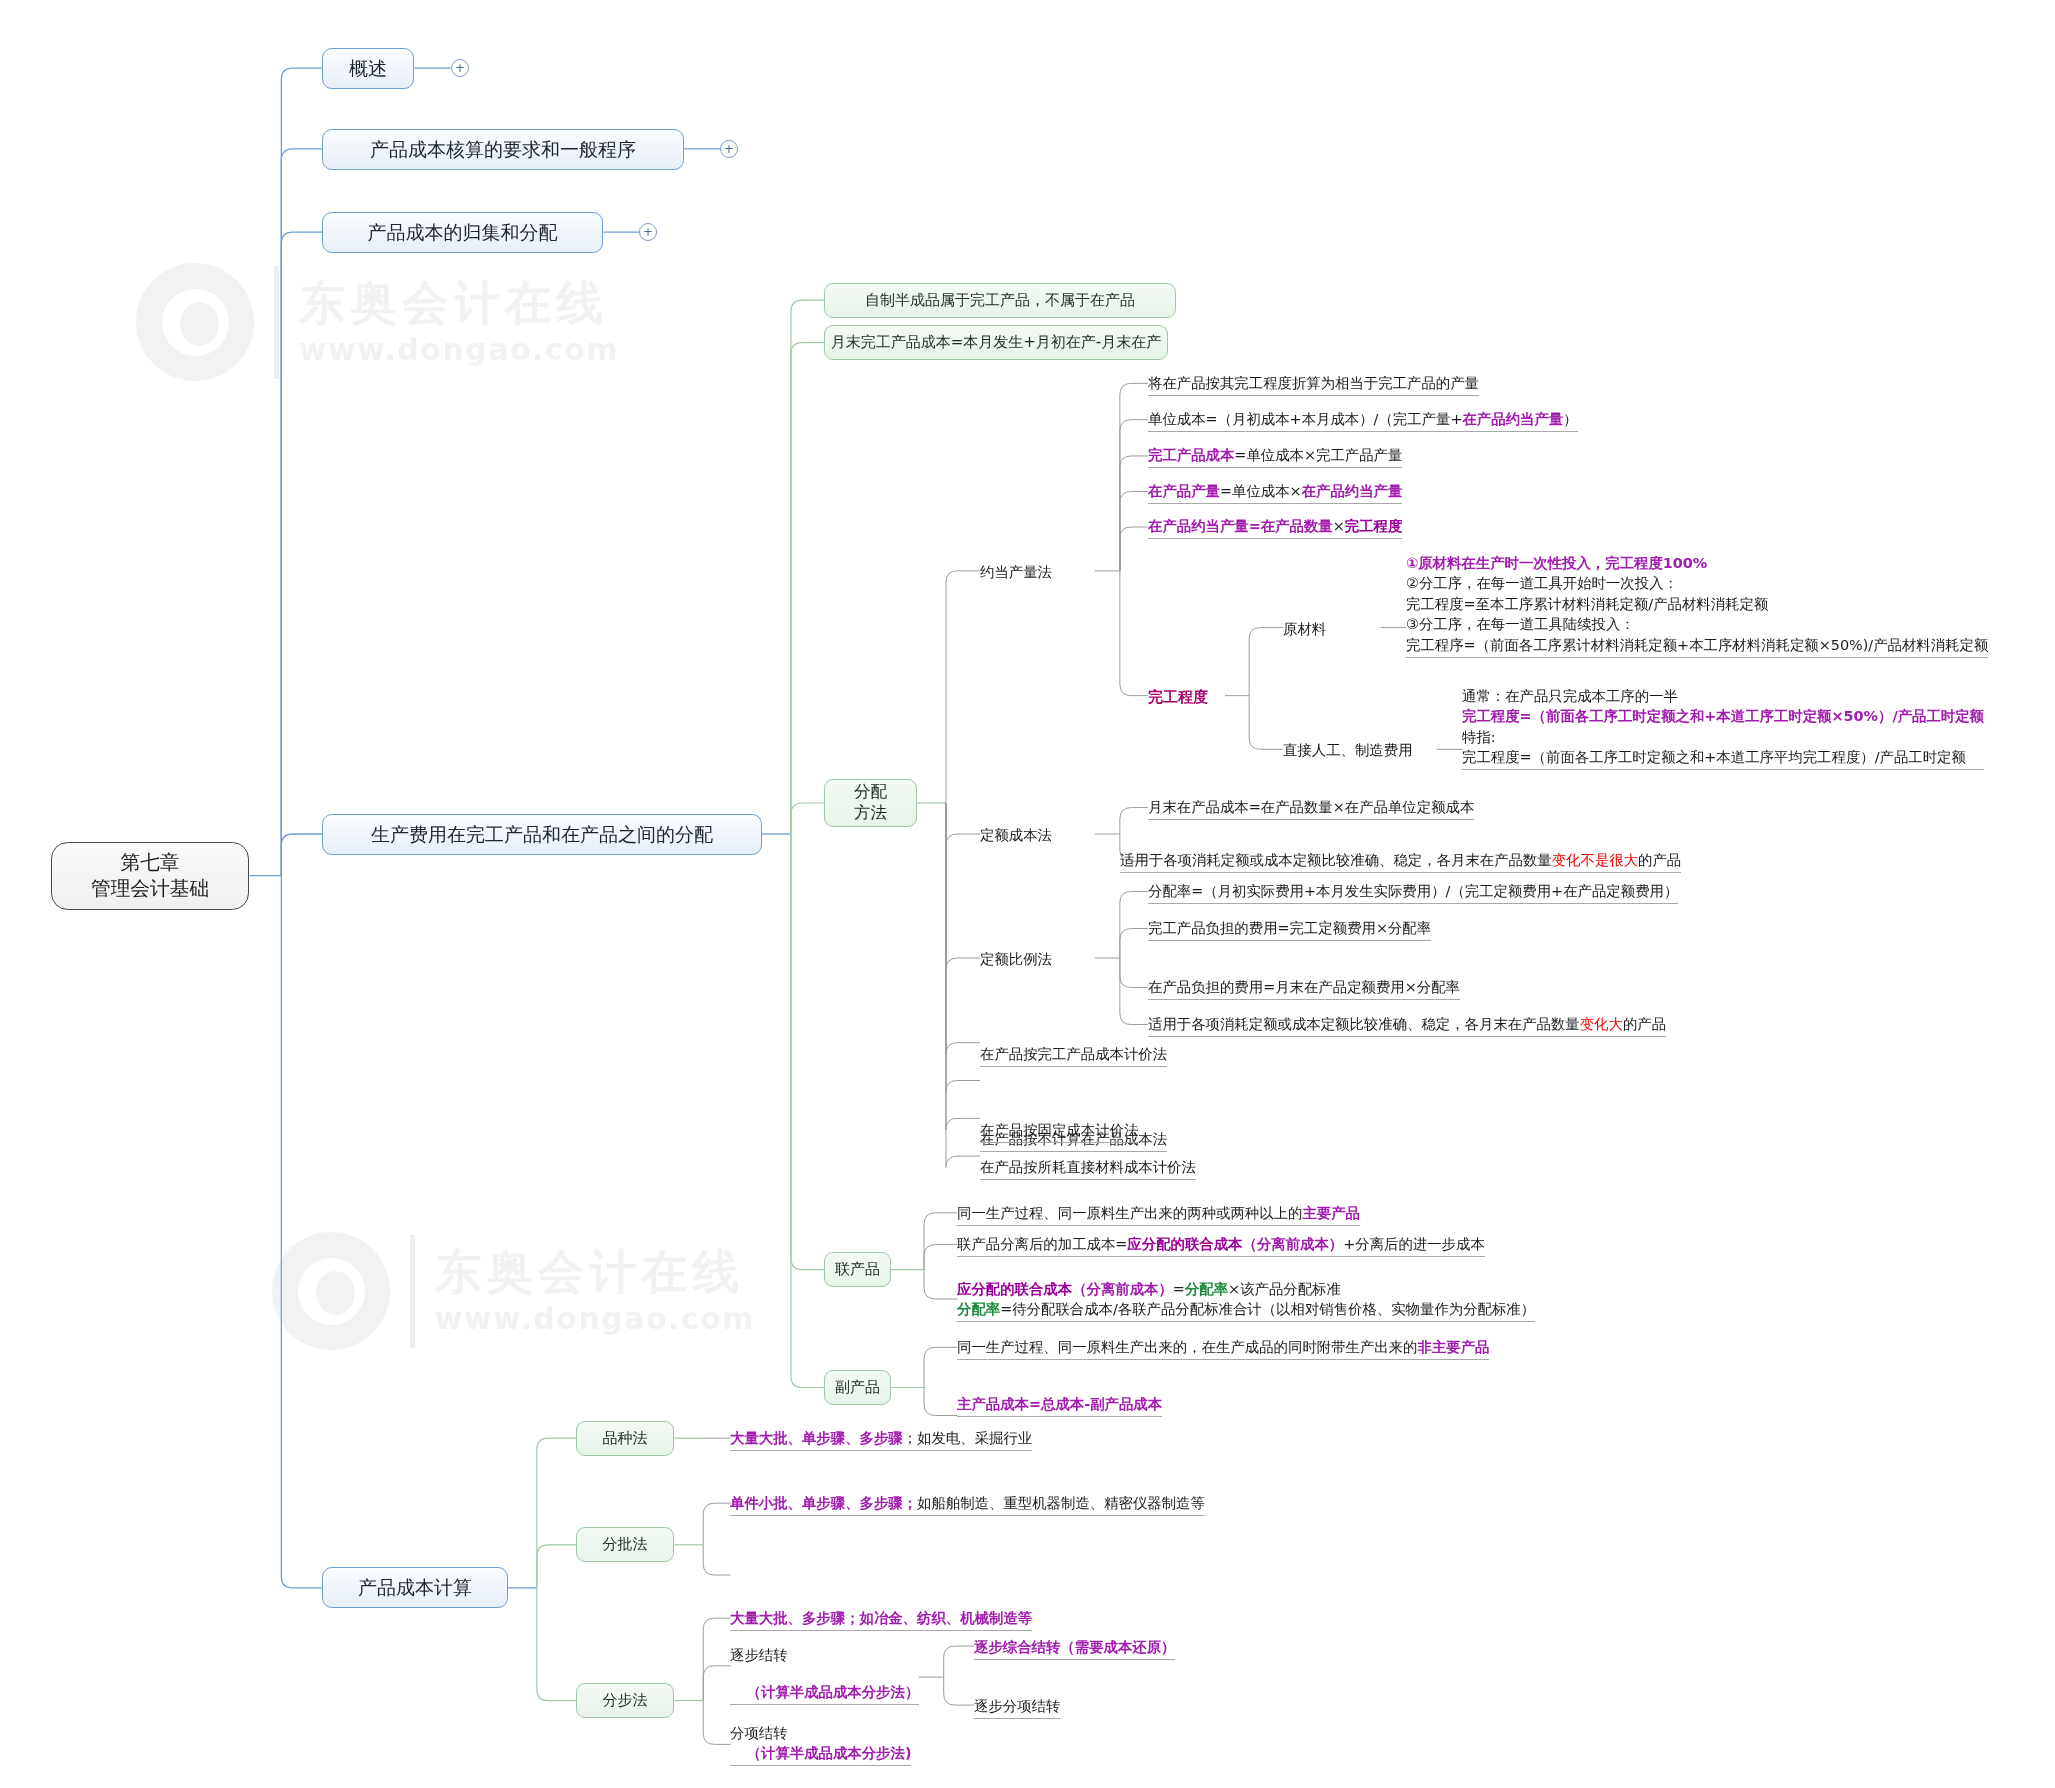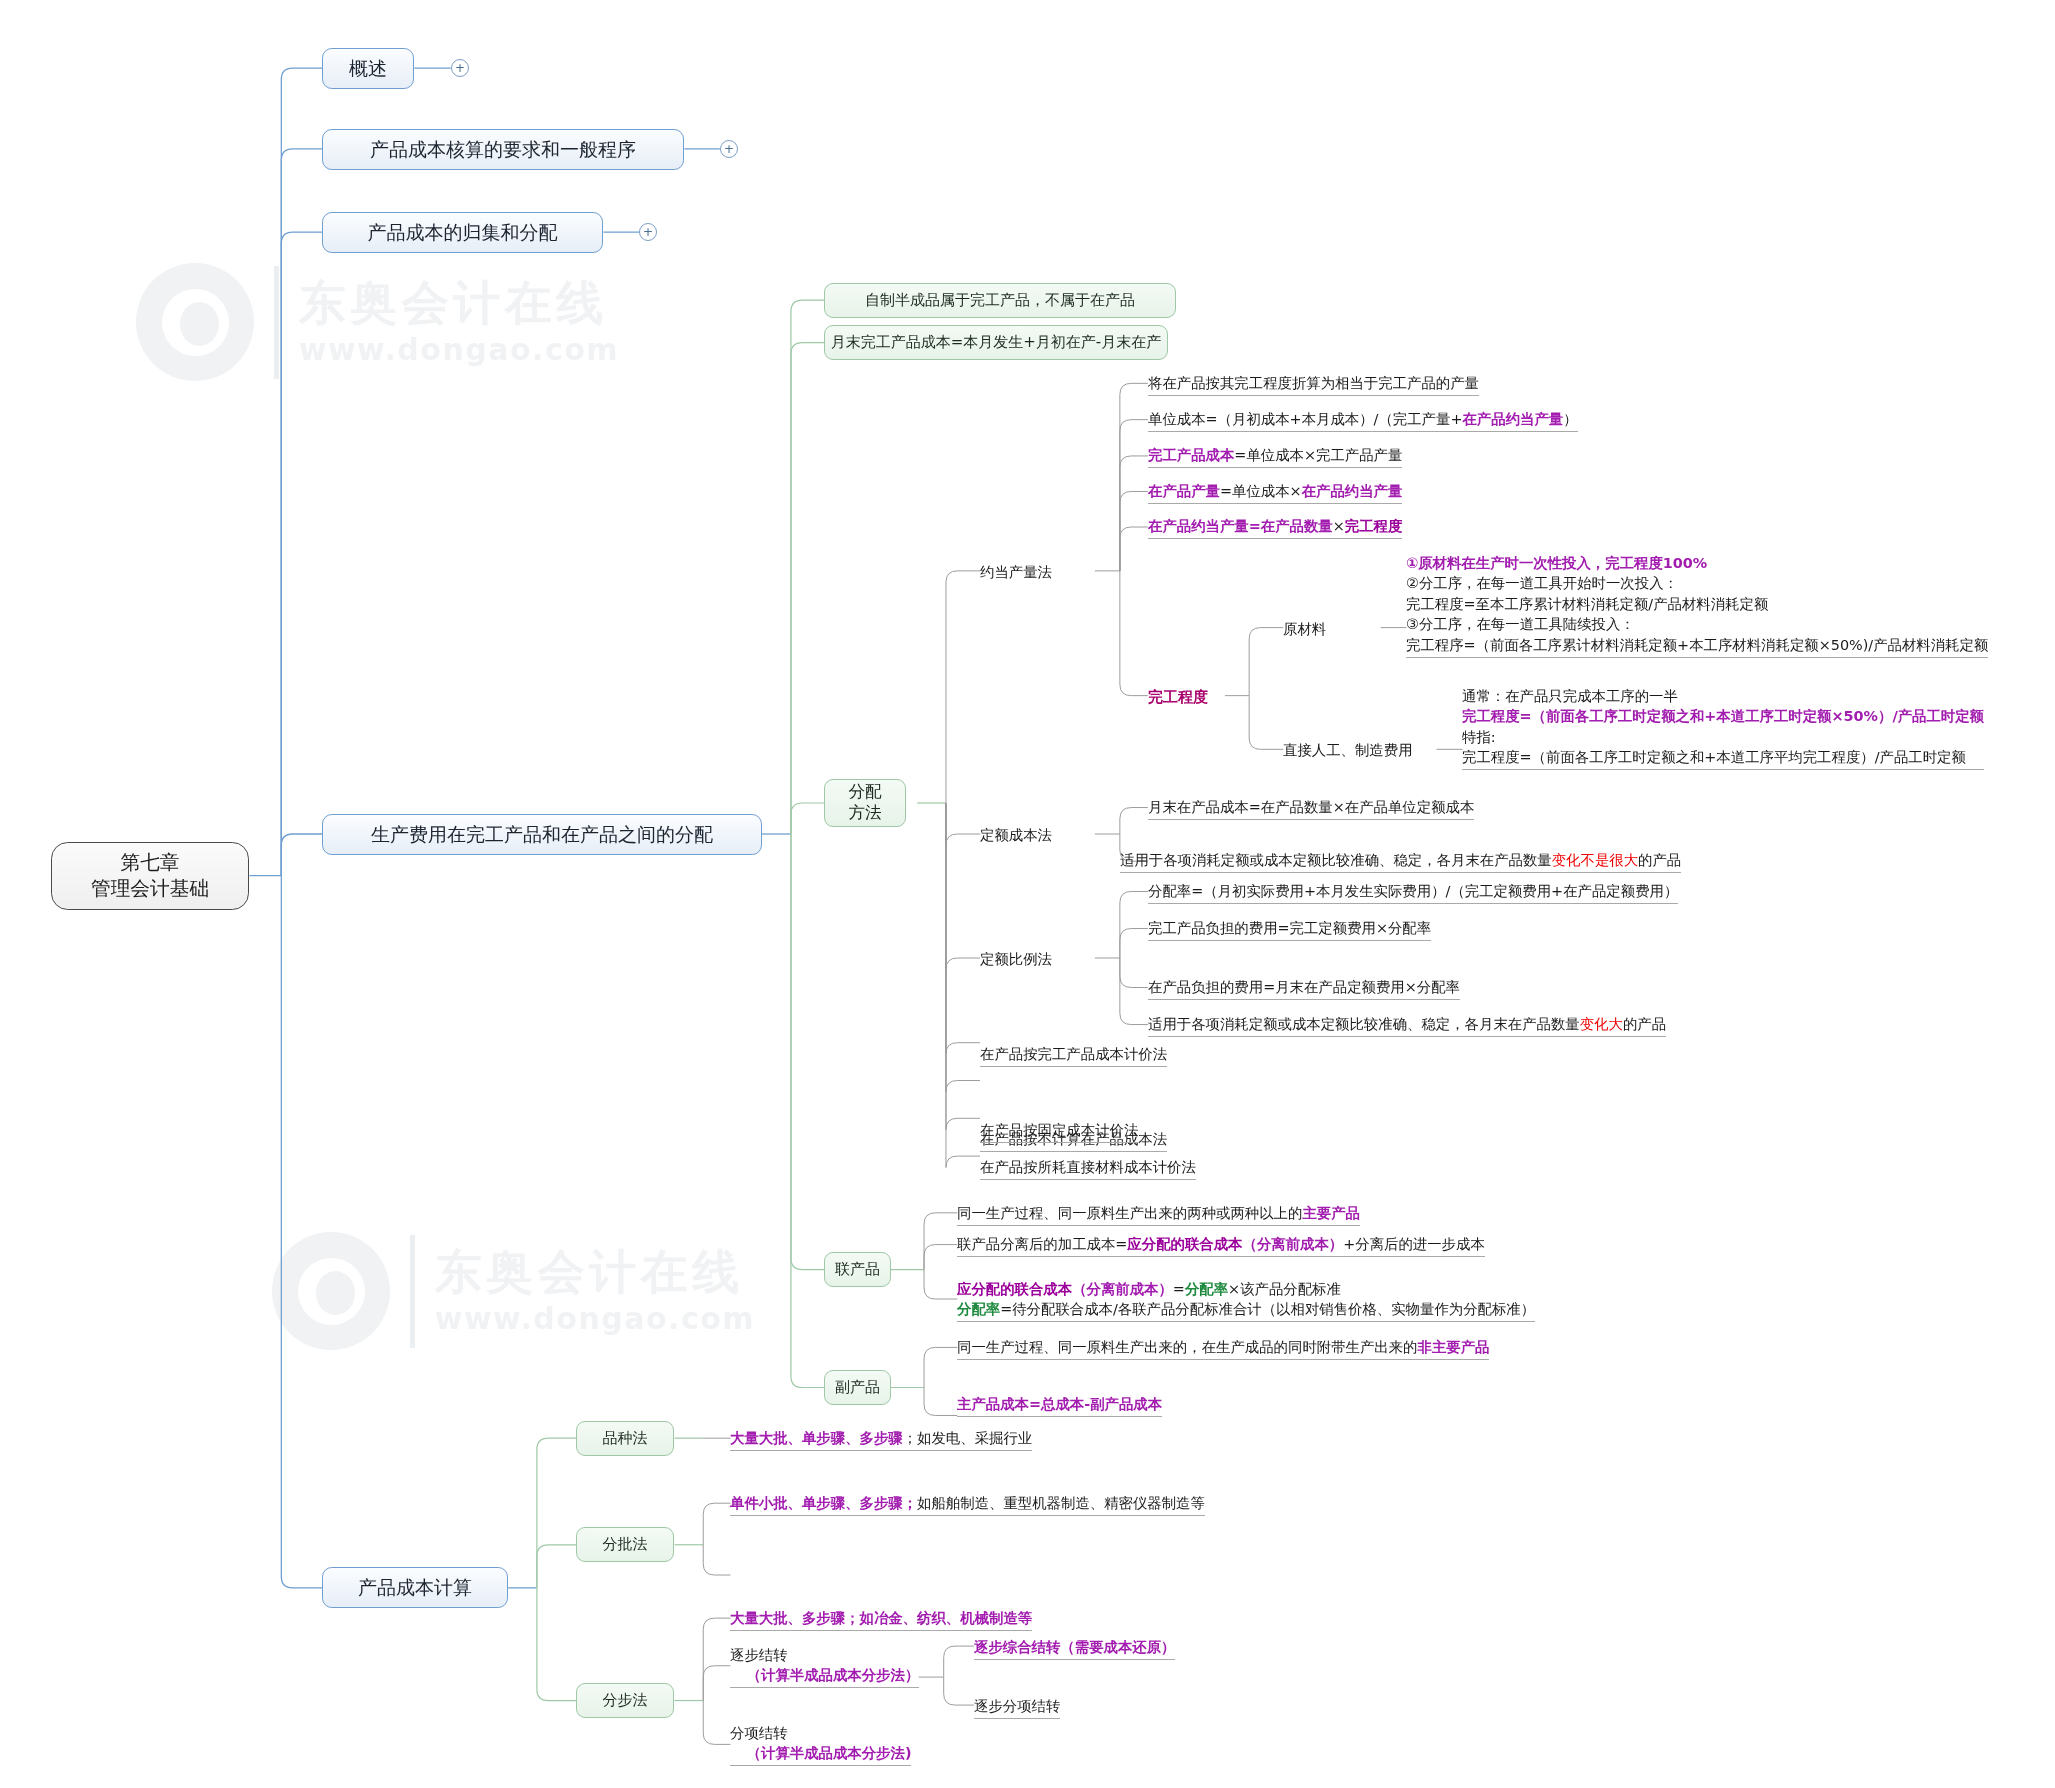--- a/index.html
+++ b/index.html
@@ -205,21 +205,21 @@
     <span>产品成本计算</span>
   </div>
 
   <div class="node lvl2" style="left:824px;top:283px;width:352px;height:35px;font-size:15px;">
     <span>自制半成品属于完工产品，不属于在产品</span>
   </div>
   <div class="node lvl2" style="left:824px;top:325px;width:344px;height:35px;font-size:15px;">
     <span>月末完工产品成本=本月发生+月初在产-月末在产</span>
   </div>
 
-  <div class="node lvl2" style="left:824px;top:779px;width:82px;height:48px;">
+  <div class="node lvl2" style="left:824px;top:779px;width:93px;height:48px;">
     <span>分配</span>
     <span>方法</span>
   </div>
 
   <div class="plain" style="left:980px;top:563px;">约当产量法</div>
 
   <div class="plain u" style="left:1148px;top:374px;">
     <span>将在产品按其完工程度折算为相当于完工产品的产量</span>
   </div>
   <div class="plain u" style="left:1148px;top:410px;">
@@ -325,21 +325,21 @@
 
   <div class="node lvl2" style="left:576px;top:1683px;width:98px;height:35px;font-size:15px;">
     <span>分步法</span>
   </div>
   <div class="plain u" style="left:730px;top:1609px;">
     <span class="red">大量大批、多步骤；如冶金、纺织、机械制造等</span>
   </div>
 
   <div class="multi u" style="left:730px;top:1645px;">
     <div>逐步结转</div>
-    <div class="red" style="padding-left:16.6px;">（计算半成品成本分步法）</div>
+    <div class="red" style="padding-left:16.6px;margin-top:17px;">（计算半成品成本分步法）</div>
   </div>
   <div class="plain u" style="left:974px;top:1638px;">
     <span class="red">逐步综合结转（需要成本还原）</span>
   </div>
   <div class="plain u" style="left:974px;top:1697px;">
     <span>逐步分项结转</span>
   </div>
 
   <div class="multi u" style="left:730px;top:1723px;">
     <div>分项结转</div>

